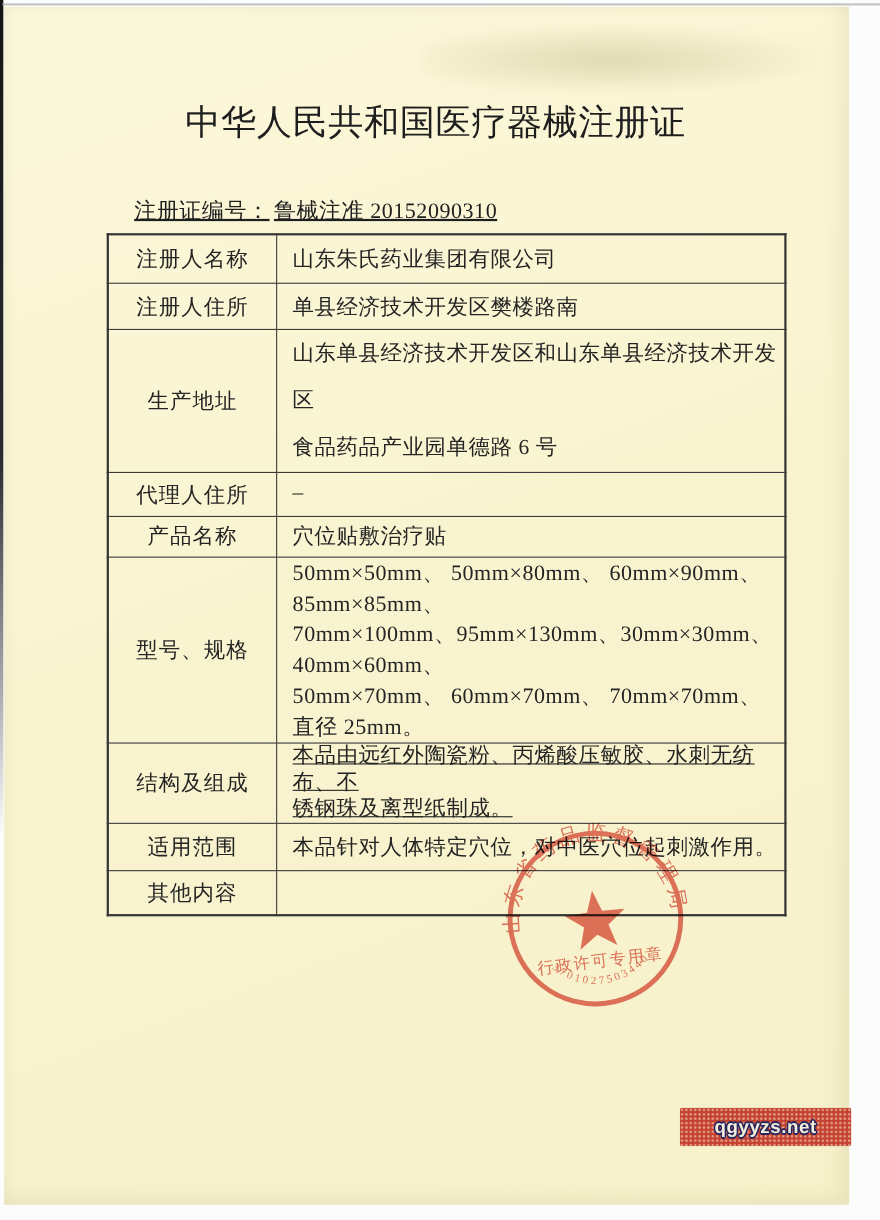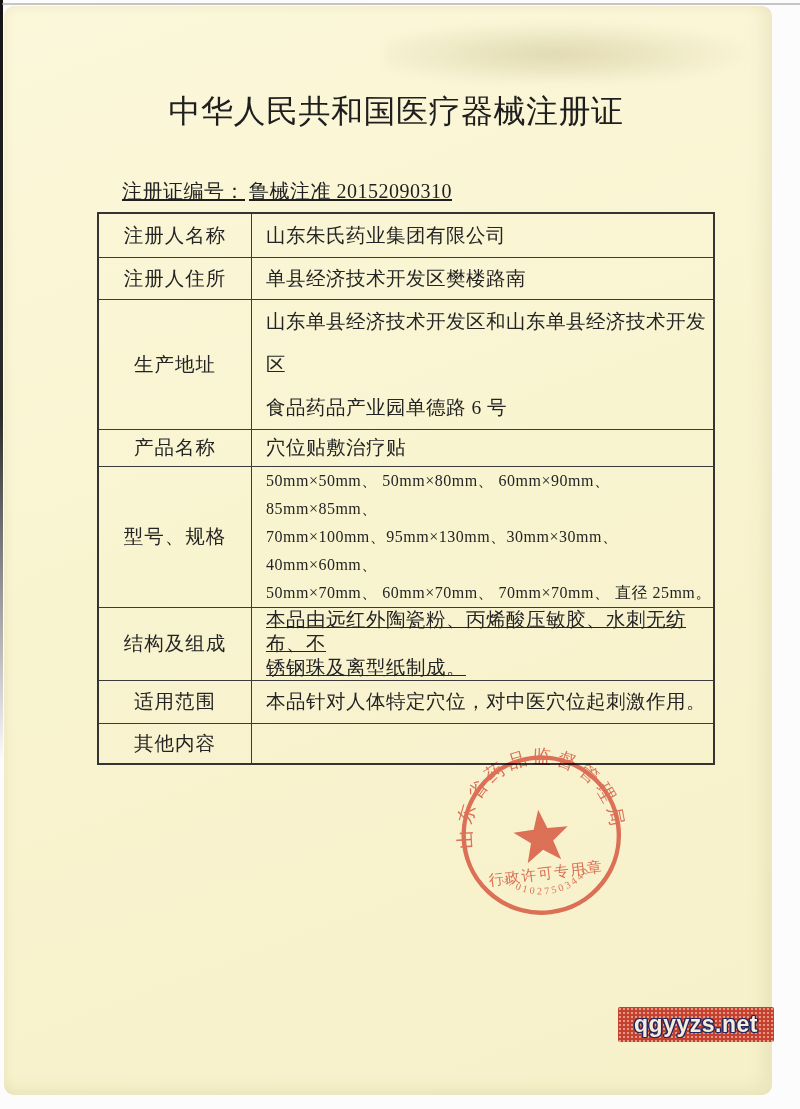--- a/index.html
+++ b/index.html
@@ -7,21 +7,20 @@
     position:relative;width:800px;height:1109px;background:#fcfcfc;overflow:hidden;
     font-family:"Liberation Serif","DejaVu Serif",serif;color:#262626;
   }
   .edge-left{position:absolute;left:0;top:0;width:3px;height:760px;
     background:linear-gradient(to bottom,#141414 0%,#2c2c2c 55%,rgba(44,44,44,0) 100%);}
   .edge-top{position:absolute;left:2px;top:3px;right:0;height:2px;background:#a8a8a8;opacity:.65;}
   .paper{
     position:absolute;left:4px;top:6px;width:768px;height:1089px;
     background:linear-gradient(160deg,#fbf7da 0%,#f9f4d0 45%,#f6f1c9 100%);
     box-shadow:inset -9px -6px 16px rgba(120,108,55,.09),inset 4px 2px 9px rgba(120,108,55,.05);
-    border-radius:10px;
   }
   .ghost{
     position:absolute;left:380px;top:14px;width:380px;height:62px;pointer-events:none;
     background:radial-gradient(ellipse at 45% 55%,rgba(158,146,86,.28),rgba(158,146,86,0) 68%);
     filter:blur(3px);
   }
   .title{
     position:absolute;top:84px;left:0;width:100%;margin:0;box-sizing:border-box;padding-left:16px;
     text-align:center;font-size:32px;font-weight:400;letter-spacing:0.5px;color:#1e1e1e;
   }
@@ -33,33 +32,33 @@
   }
   .cert-table td{border:1.6px solid #3b3b3b;font-size:19.5px;color:#242424;padding:0;vertical-align:middle;margin-left:22px;}
   .cert-table{border:2px solid #343434;}
   td.lbl{width:152px;text-align:center;letter-spacing:1px;}
   td.val{padding-left:14px;letter-spacing:.5px;}
   td.val.indent{padding-left:26px;}
   tr.h44{height:44px}tr.h42{height:42px}tr.h86{height:86px}tr.h40{height:40px}
   tr.h37{height:37px}tr.h85{height:85px}tr.h52{height:52px}tr.h43{height:43px}
   tr.h38{height:38px}tr.h41{height:41px}
   .ln-wide div{line-height:43px;}
-  .ln-spec div{line-height:28px;font-size:16px;}
+  .ln-spec div{line-height:28px;font-size:20px;}
   .ln-two div{line-height:24px;text-decoration:underline;}
   .footer-dept{position:absolute;top:810px;left:118px;font-size:17.5px;letter-spacing:1px;color:#1f1f1f;}
   .footer-dates{position:absolute;top:808px;left:424px;font-size:17.5px;color:#1f1f1f;}
   .footer-dates .fline{margin-bottom:10px;letter-spacing:1px;line-height:20px;}
   .seal{
     position:absolute;left:452px;top:742px;width:170px;height:170px;
     mix-blend-mode:multiply;opacity:.82;transform:rotate(-7deg);pointer-events:none;
   }
   .watermark{
     position:absolute;left:614px;top:1001px;width:156px;height:35px;
     display:flex;align-items:center;justify-content:center;
-    font-family:"Liberation Sans","DejaVu Sans",sans-serif;font-weight:bold;font-size:23px;
+    font-family:"Liberation Sans","DejaVu Sans",sans-serif;font-weight:bold;font-size:17px;
     color:#f3eedb;background-color:#c5402f;
     background-image:radial-gradient(rgba(250,246,218,.5) 1px,transparent 1.3px);
     background-size:4px 4px;border-radius:2px;
     text-shadow:1.4px 0 #27275f,-1.4px 0 #27275f,0 1.4px #27275f,0 -1.4px #27275f,
       1px 1px #27275f,-1px -1px #27275f,1px -1px #27275f,-1px 1px #27275f;
     letter-spacing:.5px;
   }
 </style>
 </head>
 <body>
@@ -86,20 +85,24 @@
       <tr class="h42">
         <td class="lbl">注册人住所</td>
         <td class="val">单县经济技术开发区樊楼路南</td>
       </tr>
       <tr class="h86">
         <td class="lbl">生产地址</td>
         <td class="val ln-wide">
           <div>山东单县经济技术开发区和山东单县经济技术开发区</div>
           <div>食品药品产业园单德路 6 号</div>
         </td>
+      </tr>
+      <tr class="h40">
+        <td class="lbl">代理人住所</td>
+        <td class="val">–</td>
       </tr>
       <tr class="h37">
         <td class="lbl">产品名称</td>
         <td class="val">穴位贴敷治疗贴</td>
       </tr>
       <tr class="h85">
         <td class="lbl">型号、规格</td>
         <td class="val ln-spec">
           <div>50mm×50mm、 50mm×80mm、 60mm×90mm、 85mm×85mm、</div>
           <div>70mm×100mm、95mm×130mm、30mm×30mm、40mm×60mm、</div>

